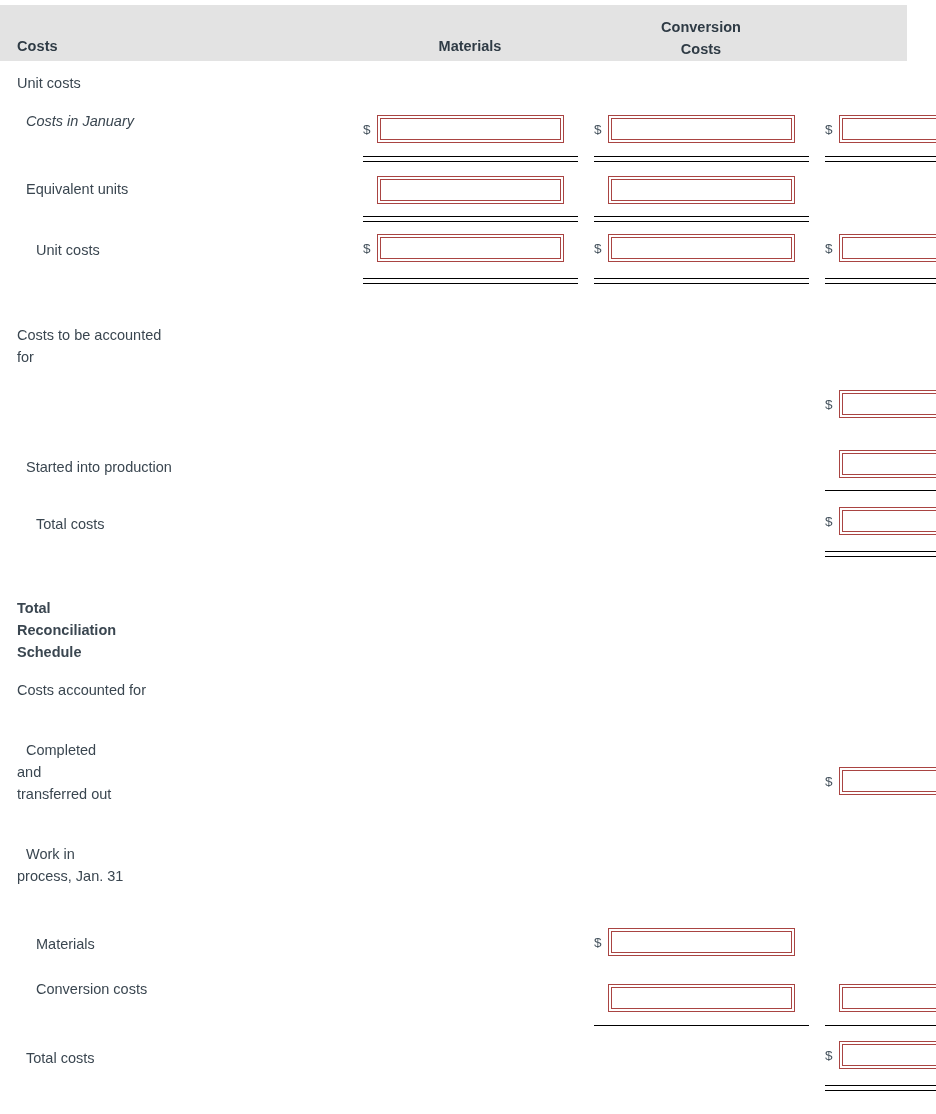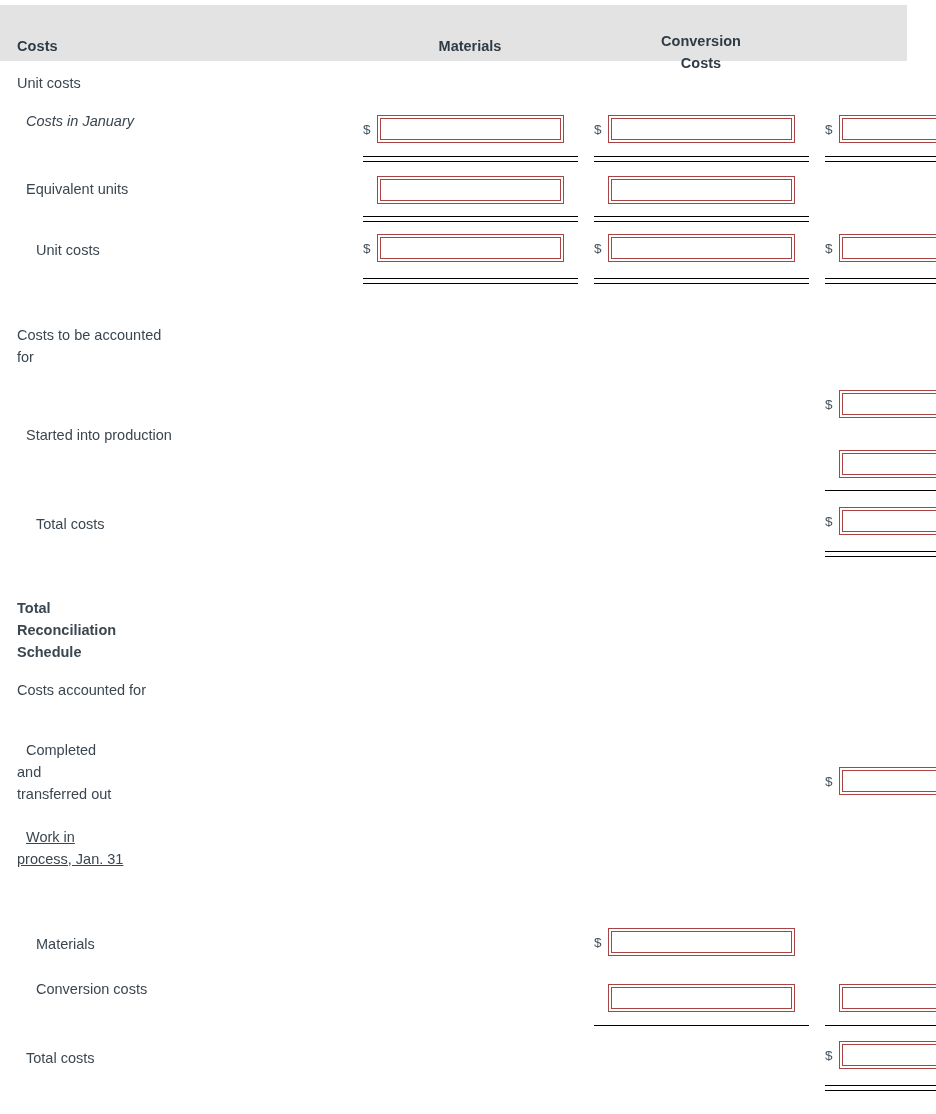--- a/index.html
+++ b/index.html
@@ -46,21 +46,21 @@
     top: 33px;
     width: 140px;
     text-align: center;
     font-size: 14.5px;
     font-weight: bold;
     line-height: 16px;
   }
   .hdr-conversion {
     position: absolute;
     left: 631px;
-    top: 25px;
+    top: 11px;
     width: 140px;
     text-align: center;
     font-size: 14.5px;
     font-weight: bold;
     line-height: 22px;
   }
 
   
   .lbl {
     position: absolute;
@@ -196,21 +196,21 @@
 
   <div class="lbl ind0" style="top:324px;">Costs to be accounted for</div>
 
   <div class="cell" style="left:825px; top:390px;">
     <span class="dollar">$</span>
     <span class="inputbox" style="width:187px;">
         <span></span>
       </span>
   </div>
 
-  <div class="lbl ind1" style="top:424px;">Started into production</div>
+  <div class="lbl ind1" style="top:456px;">Started into production</div>
   <div class="cell" style="left:825px; top:450px;">
     <span class="inputbox" style="width:187px;">
         <span></span>
       </span>
   </div>
   <div class="rule" style="left:825px; top:490px; width:111px;"></div>
 
   <div class="lbl ind2" style="top:513px;">Total costs</div>
   <div class="cell" style="left:825px; top:507px;">
     <span class="dollar">$</span>
@@ -225,21 +225,21 @@
   <div class="lbl ind0" style="top:679px;">Costs accounted for</div>
 
   <div class="lbl ind1" style="top:739px; width:95px;">Completed and transferred out</div>
   <div class="cell" style="left:825px; top:767px;">
     <span class="dollar">$</span>
     <span class="inputbox" style="width:187px;">
         <span></span>
       </span>
   </div>
 
-  <div class="lbl ind1" style="top:826px; width:110px;text-decoration:underline;">Work in process, Jan. 31</div>
+  <div class="lbl ind1" style="top:843px; width:110px;">Work in process, Jan. 31</div>
 
   <div class="lbl ind2" style="top:933px;">Materials</div>
   <div class="cell" style="left:594px; top:928px;">
     <span class="dollar">$</span>
     <span class="inputbox" style="width:187px;">
         <span></span>
       </span>
   </div>
 
   <div class="lbl ind2" style="top:978px;">Conversion costs</div>

